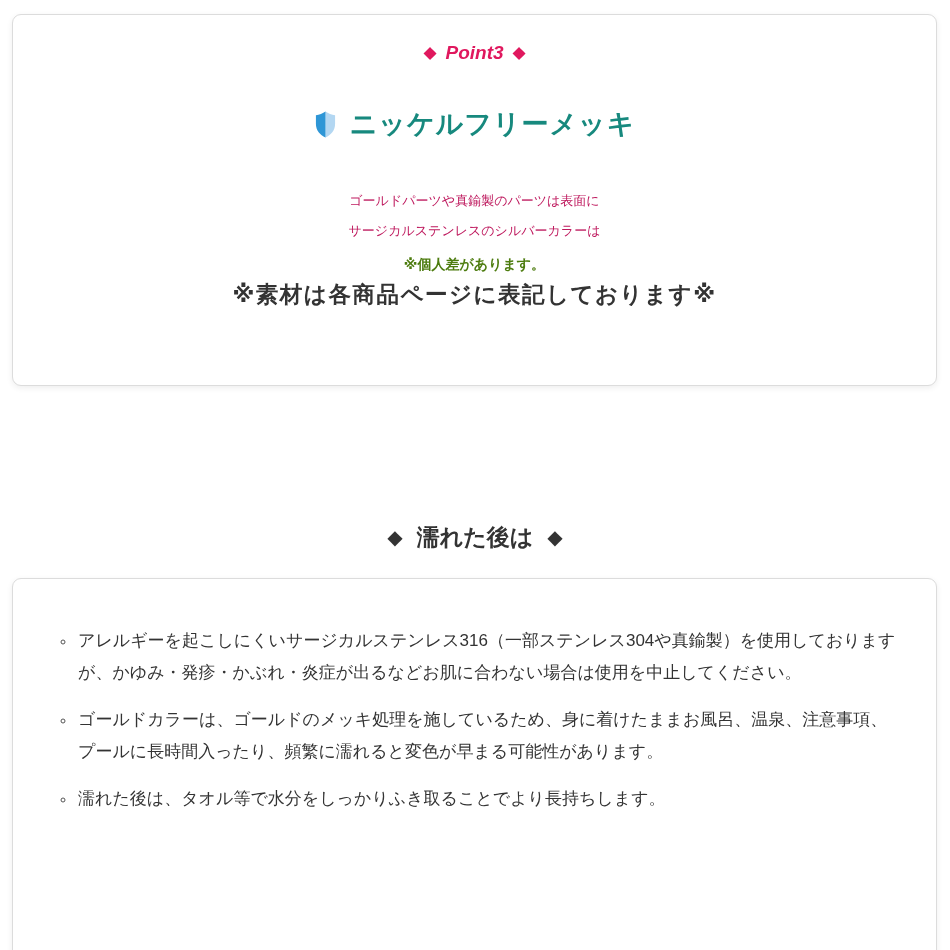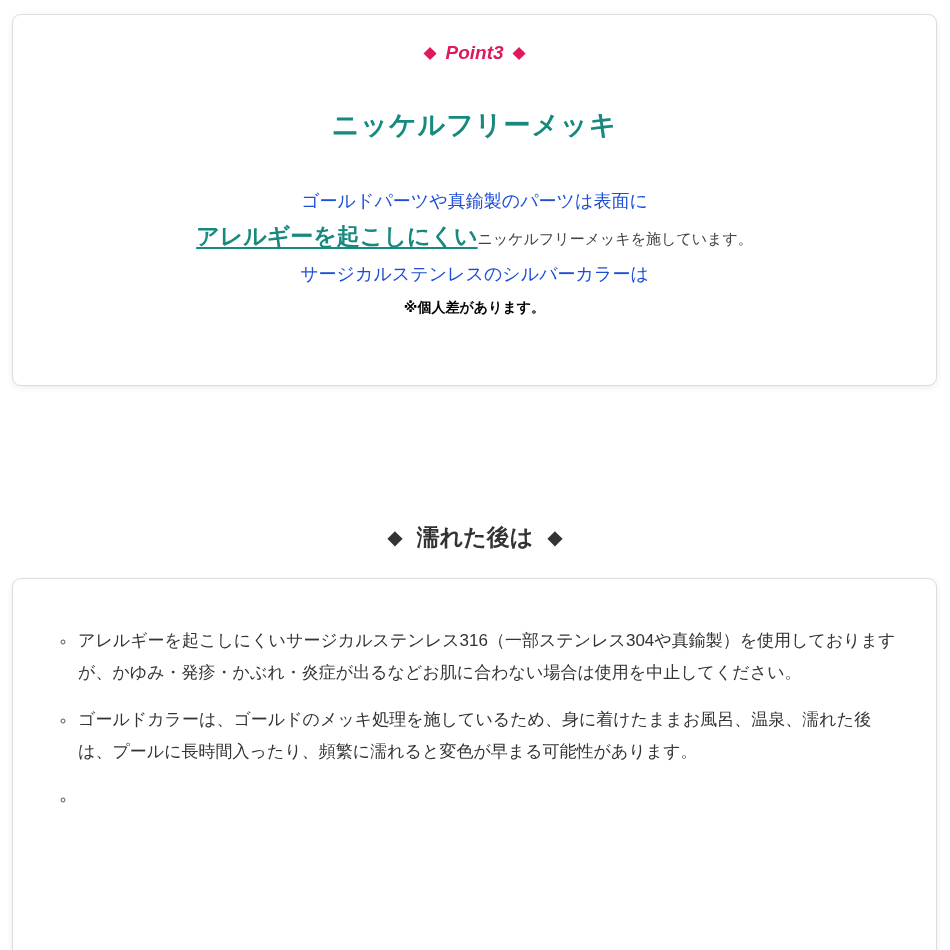--- a/index.html
+++ b/index.html
@@ -20,41 +20,41 @@
   .card-top { margin-top:14px; height:372px; text-align:center; }
   .point3-row {
     padding-top:26px;
     display:flex; justify-content:center; align-items:center; gap:9px;
     color:#e0185e; font-weight:bold; font-style:italic;
     font-size:19px; line-height:23px;
   }
   .point3-row .diamond { font-style:normal; font-size:17px; }
   .main-heading-row {
     margin-top:45px; height:30px;
-    display:flex; justify-content:flex-start; align-items:center; gap:1px;flex-direction:column;
+    display:flex; justify-content:center; align-items:center; gap:13px;
   }
   .shield-svg { width:23px; height:29px; display:block; }
   .heading-label {
     color:#17897e; font-weight:bold; font-size:27px; letter-spacing:1px;
     line-height:30px;
   }
   p { margin:0; }
-  .lead { font-size:18px; line-height:20px; color:#1d4ed8; }
+  .lead { font-size:13px; line-height:20px; color:#be185d; }
   .lead-1 { margin-top:52px; }
   .lead-mix { margin-top:10px; line-height:30px; }
   .allergy-highlight {
     color:#17897e; font-weight:bold; font-size:23px;
     text-decoration:underline; text-decoration-thickness:2px;
     text-underline-offset:3px;
   }
   .lead-rest { font-size:15px; color:#424242; }
   .lead-3 { margin-top:10px; }
   .lead-4 { margin-top:11px; }
   .red-note {
-    margin-top:15px; color:#000000; font-weight:bold;
+    margin-top:15px; color:#4d7c0f; font-weight:bold;
     font-size:14px; line-height:16px;
   }
   .material-note {
     margin-top:9px; color:#333; font-weight:bold;
     font-size:22.5px; line-height:27px; letter-spacing:1.5px;
   }
   
   .notice-heading-row {
     margin-top:137px; height:28px;
     display:flex; justify-content:center; align-items:center; gap:14px;
@@ -87,39 +87,38 @@
   <div class="main-heading-row">
     <svg class="shield-svg" viewBox="0 0 24 28" aria-hidden="true">
       <path fill="#b3d7f2" d="M12 0.5 C14.8 2.6 18.6 3.9 22 4.3 L22 13.5 C22 20 17.7 25.2 12 27.5 Z"></path>
       <path fill="#2e96d6" d="M12 0.5 C9.2 2.6 5.4 3.9 2 4.3 L2 13.5 C2 20 6.3 25.2 12 27.5 Z"></path>
     </svg>
     <span class="heading-label">ニッケルフリーメッキ</span>
   </div>
 
   <p class="lead lead-1">ゴールドパーツや真鍮製のパーツは表面に</p>
 
-  <p class="lead-mix">
-    <span class="allergy-highlight">アレルギーを起こしにくい</span><span class="lead-rest">ニッケルフリーメッキを施しています。</span>
-  </p>
 
   <p class="lead lead-3">サージカルステンレスのシルバーカラーは</p>
 
   <p class="red-note">※個人差があります。</p>
+  <p class="material-note">※素材は各商品ページに表記しております※</p>
 </div>
 
 <div class="notice-heading-row">
   <span class="diamond">◆</span>
   <span>濡れた後は</span>
   <span class="diamond">◆</span>
 </div>
 
 <div class="card card-bottom">
   <ul class="notice-list">
     <li>
       <div>アレルギーを起こしにくいサージカルステンレス316（一部ステンレス304や真鍮製）を使用しておりますが、かゆみ・発疹・かぶれ・炎症が出るなどお肌に合わない場合は使用を中止してください。</div>
     </li>
     <li>
-      <div>ゴールドカラーは、ゴールドのメッキ処理を施しているため、身に着けたままお風呂、温泉、濡れた後は、プールに長時間入ったり、頻繁に濡れると変色が早まる可能性があります。</div>
+      <div>ゴールドカラーは、ゴールドのメッキ処理を施しているため、身に着けたままお風呂、温泉、注意事項、プールに長時間入ったり、頻繁に濡れると変色が早まる可能性があります。</div>
     </li>
     <li>
+      <div>濡れた後は、タオル等で水分をしっかりふき取ることでより長持ちします。</div>
     </li>
   </ul>
 </div>
 
 </body></html>

